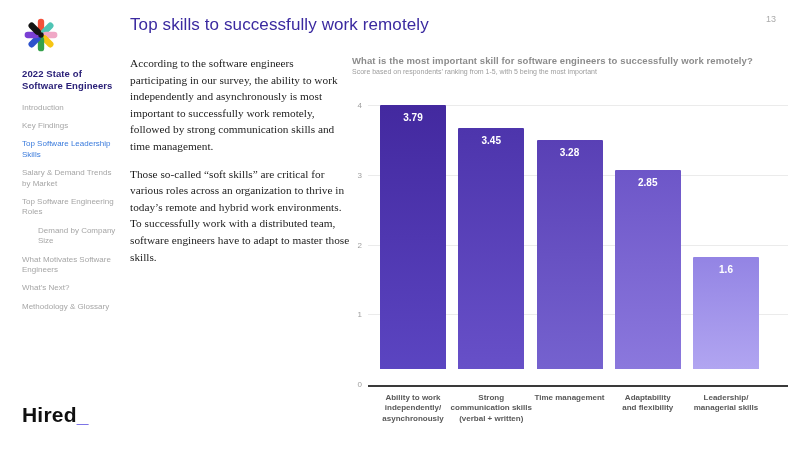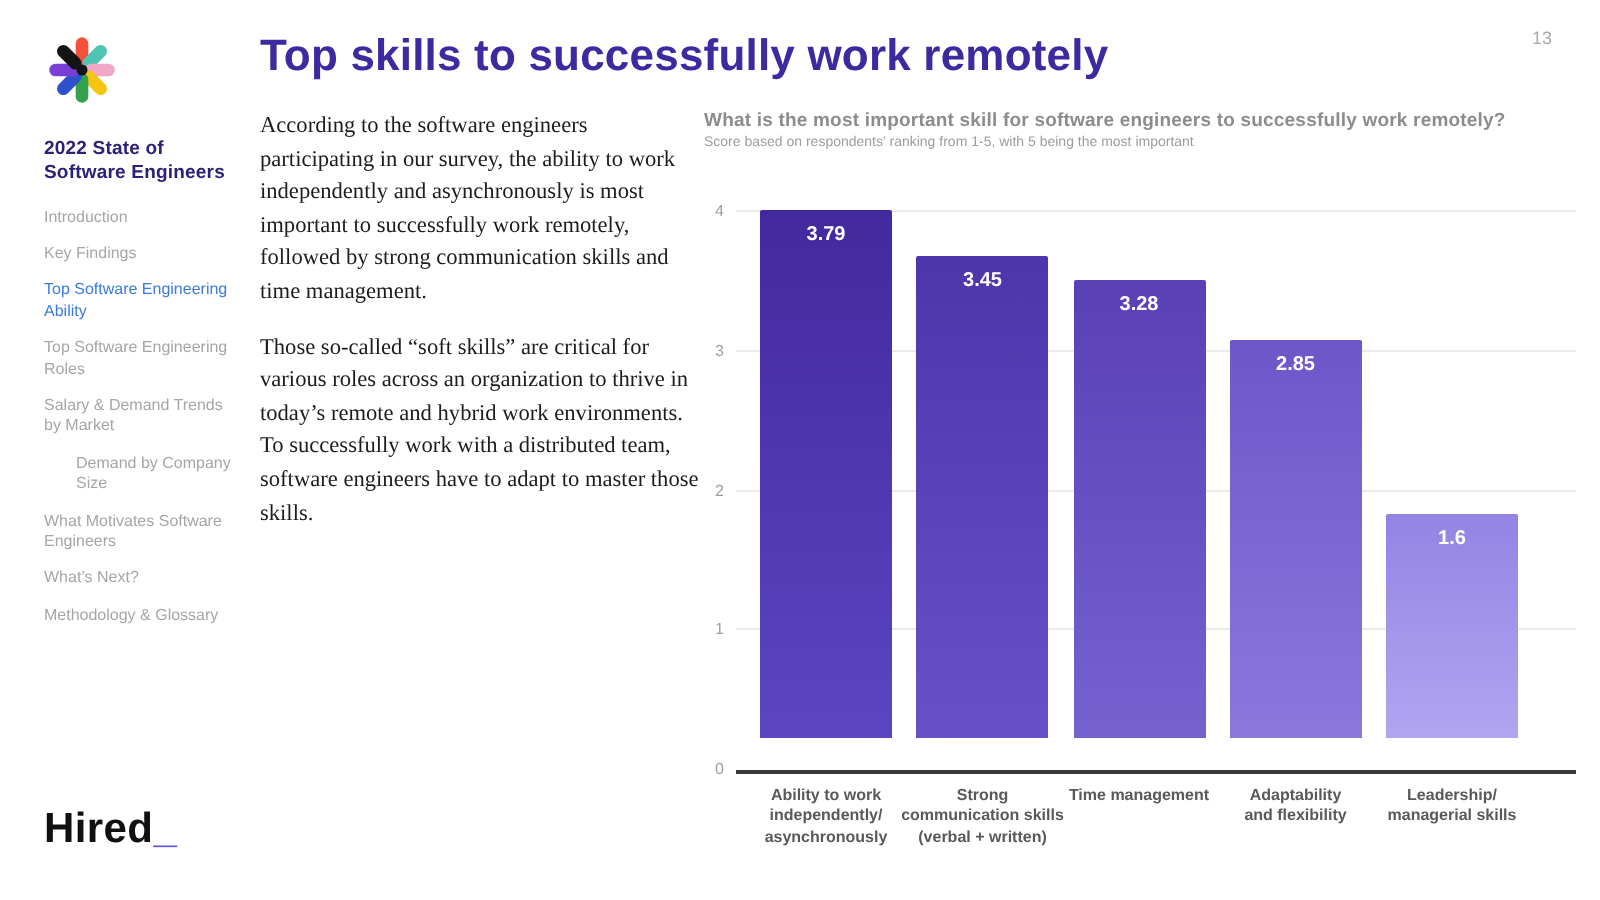--- a/index.html
+++ b/index.html
@@ -10,21 +10,21 @@
   .sidebar{position:absolute;left:22px;top:16px;width:96px;}
   .logo{width:38px;height:38px;margin-bottom:10px;}
   .sidebar-title{font-size:9.5px;font-weight:700;color:#2b2178;line-height:1.3;margin-bottom:10px;letter-spacing:.1px;}
   .nav-item{font-size:8px;line-height:1.3;color:#a6a6a6;margin-bottom:8px;cursor:pointer;}
   .nav-item.active{color:#3a7bdc;}
   .wordmark{position:absolute;left:22px;top:403px;font-size:21px;font-weight:700;color:#101010;letter-spacing:.2px;}
   .wordmark .uscore{color:#5a4fe0;font-weight:700;}
 
   
   .page-number{position:absolute;right:24px;top:14px;font-size:9px;color:#ababab;text-align:right;}
-  .main-title{position:absolute;left:130px;top:15px;font-size:22px;font-weight:700;color:#3b2aa0;letter-spacing:.1px;}
+  .main-title{position:absolute;left:130px;top:15px;font-size:17px;font-weight:400;color:#3b2aa0;letter-spacing:.1px;}
   .body-copy{position:absolute;left:130px;top:55px;width:222px;
              font-family:"Liberation Serif",serif;font-size:11.3px;line-height:1.47;color:#1c1c1c;}
   .body-copy p{margin:0 0 11px 0;}
 
   
   .chart-title{position:absolute;left:352px;top:55px;width:436px;font-size:9.5px;font-weight:600;color:#8c8c8c;letter-spacing:.1px;}
   .chart-subtitle{position:absolute;left:352px;top:68px;width:436px;font-size:7px;color:#9d9d9d;}
   .chart-plot{position:absolute;left:368px;top:106px;width:420px;height:279px;border-bottom:2px solid #3a3a3a;}
   .gridline{position:absolute;left:0;width:100%;height:1px;background:#ebebeb;}
   .ytick{position:absolute;left:-20px;width:14px;text-align:right;font-size:8px;color:#9e9e9e;}
@@ -48,23 +48,23 @@
         <rect x="15" y="2.5" width="6" height="14" rx="3" fill="#35a14b" transform="rotate(180 18 18)"></rect>
         <rect x="15" y="2.5" width="6" height="14" rx="3" fill="#2d52cc" transform="rotate(225 18 18)"></rect>
         <rect x="15" y="2.5" width="6" height="14" rx="3" fill="#7a3fd4" transform="rotate(270 18 18)"></rect>
         <rect x="15" y="2.5" width="6" height="14" rx="3" fill="#141414" transform="rotate(315 18 18)"></rect>
         <circle cx="18" cy="18" r="2.6" fill="#141414"></circle>
       </svg>
     <div class="sidebar-title" style="color: rgb(43, 33, 120);">2022 State of Software Engineers</div>
     <div id="nav-list">
         <div class="nav-item" style="color: rgb(166, 166, 166);">Introduction</div>
         <div class="nav-item" style="color: rgb(166, 166, 166);">Key Findings</div>
-        <div class="nav-item active" style="color: rgb(58, 123, 220);">Top Software Engineering Ability</div>
+        <div class="nav-item active" style="color: rgb(58, 123, 220);">Top Software Leadership Skills</div>
+        <div class="nav-item" style="color: rgb(166, 166, 166);">Salary &amp; Demand Trends by Market</div>
         <div class="nav-item" style="color: rgb(166, 166, 166);">Top Software Engineering Roles</div>
-        <div class="nav-item" style="color: rgb(166, 166, 166);">Salary &amp; Demand Trends by Market</div>
         <div class="nav-item" style="color: rgb(166, 166, 166); margin-left: 16px;">Demand by Company Size</div>
         <div class="nav-item" style="color: rgb(166, 166, 166);">What Motivates Software Engineers</div>
         <div class="nav-item" style="color: rgb(166, 166, 166);">What’s Next?</div>
         <div class="nav-item" style="color: rgb(166, 166, 166);">Methodology &amp; Glossary</div>
       </div>
   </div>
 
   <div class="wordmark"><span>Hired</span><span class="uscore" style="color: rgb(90, 79, 224);">_</span></div>
 
   <div class="page-number">13</div>

